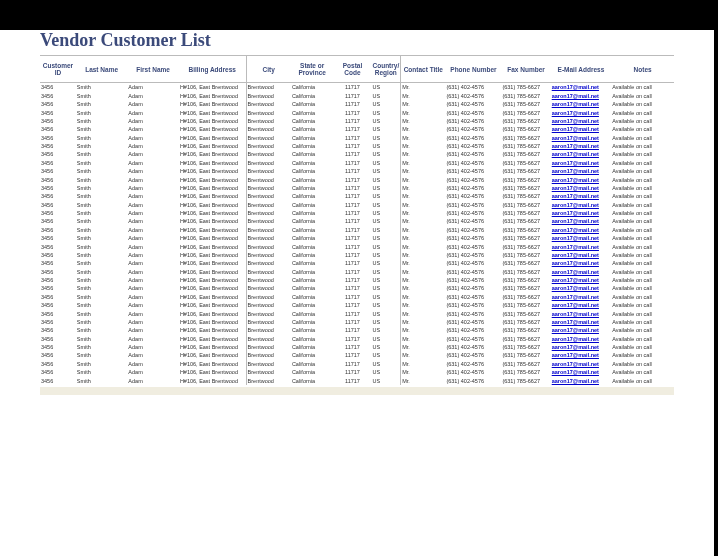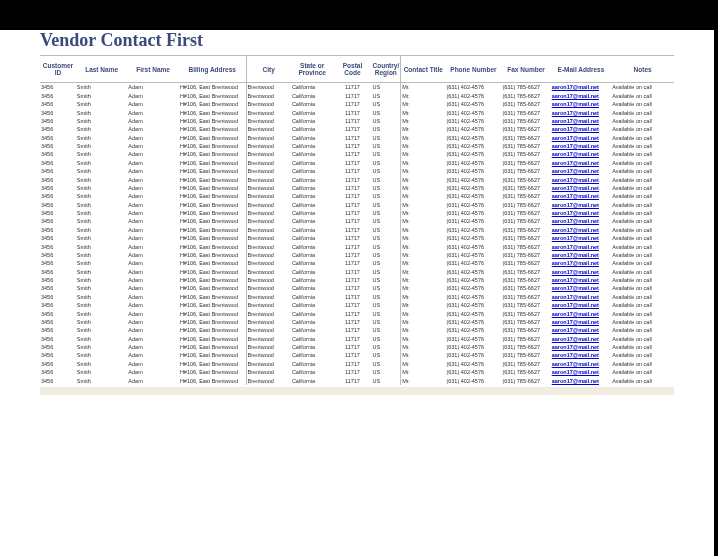--- a/index.html
+++ b/index.html
@@ -75,21 +75,21 @@
   .col-email { width: 54px; }
   .col-notes { width: 56px; }
   .c { text-align: center; }
   .l { text-align: left; }
 </style>
 </head>
 <body>
 
 <div class="page">
   <div class="report">
-    <div class="title">Vendor Contact First</div>
+    <div class="title">Vendor Customer List</div>
     <table>
       <colgroup>
         <col class="col-id">
           <col class="col-last">
           <col class="col-first">
           <col class="col-addr">
         <col class="col-city">
           <col class="col-state">
           <col class="col-postal">
           <col class="col-country">

